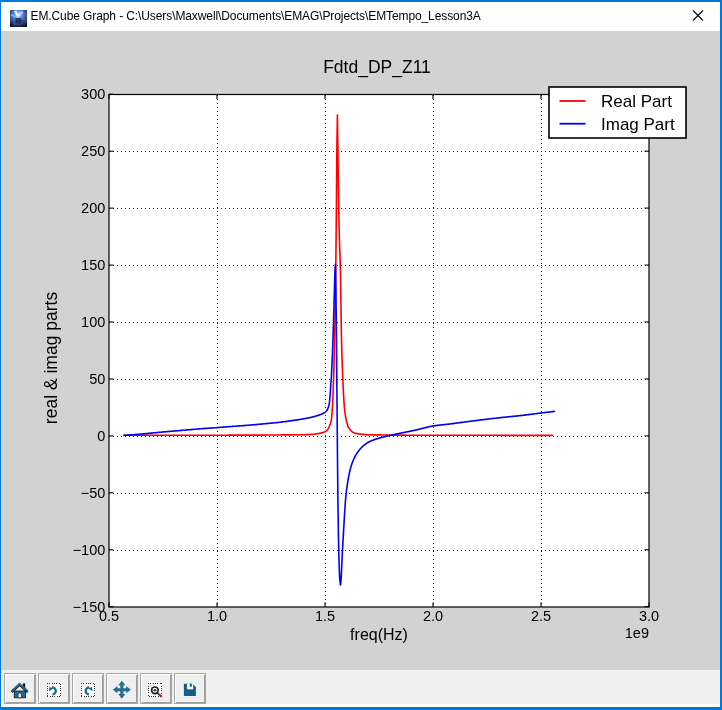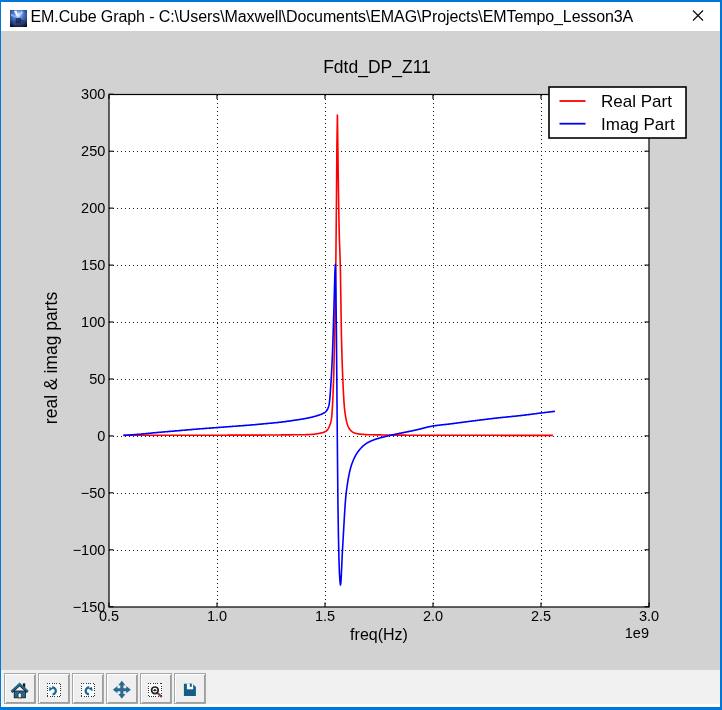--- a/index.html
+++ b/index.html
@@ -1,17 +1,17 @@
 <!DOCTYPE html>
 <html><head><meta charset="utf-8"><style>
 html,body{margin:0;padding:0;background:#fff}
 *{box-sizing:border-box}
 #win{position:relative;width:722px;height:710px;background:#0078d7;font-family:"Liberation Sans",sans-serif;overflow:hidden}
 #titlebar{position:absolute;left:1px;top:2px;width:719px;height:29px;background:#ffffff}
-#title{position:absolute;left:29.5px;top:0;height:29px;line-height:29px;font-size:16px;letter-spacing:-0.1px;color:#000;white-space:pre}
+#title{position:absolute;left:29.5px;top:0;height:29px;line-height:29px;font-size:12px;letter-spacing:-0.1px;color:#000;white-space:pre}
 #canvas{position:absolute;left:1px;top:31px;width:719px;height:639px;background:#d2d2d2}
 #toolbar{position:absolute;left:1px;top:670px;width:719px;height:34px;background:#f0f0f0}
 #btmline{position:absolute;left:1px;top:704px;width:719px;height:2.5px;background:#fcfcfc}
 .tbtn{position:absolute;top:673px;width:32.5px;height:31px;background:#efefef;border:1px solid #a7a7a7;box-shadow:inset 1px 1px 0 #ffffff,inset -1px -1px 0 #9e9e9e}
 #closex{position:absolute;right:12px;top:0;width:20px;height:29px}
 </style></head>
 <body>
 <div id="win">
   <div id="titlebar">
     <svg width="17" height="17" viewBox="0 0 17 17" style="position:absolute;left:9px;top:7.5px">

